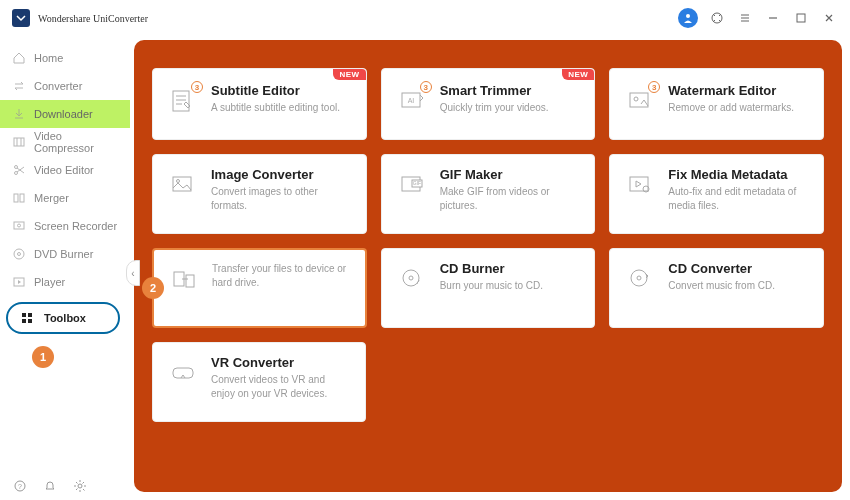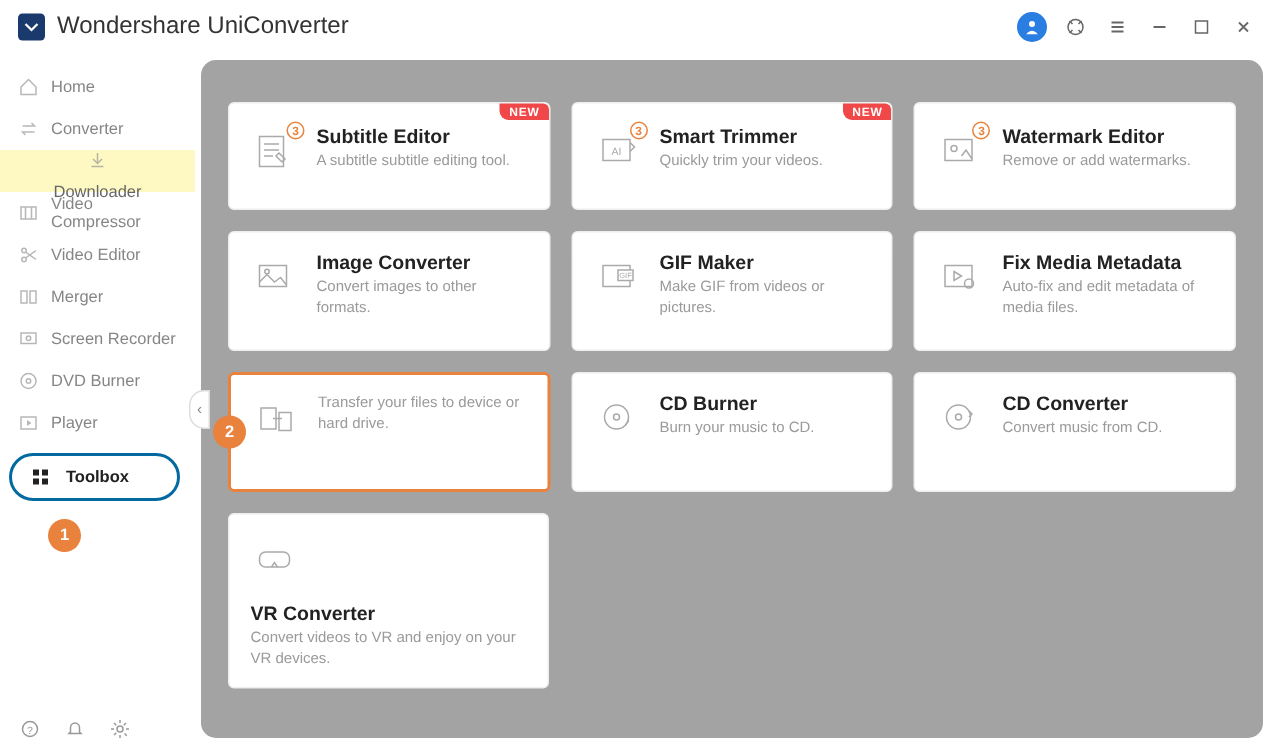--- a/index.html
+++ b/index.html
@@ -1,50 +1,50 @@
 <!DOCTYPE html>
 <html><head>
 <meta charset="utf-8">
 <style>
 * { margin: 0; padding: 0; box-sizing: border-box; font-family: -apple-system, BlinkMacSystemFont, "Segoe UI", Arial, sans-serif; }
 body { width: 850px; height: 500px; background: #fff; overflow: hidden; }
 .titlebar { height: 36px; display: flex; align-items: center; padding: 0 12px; }
 .logo { width: 18px; height: 18px; background: #1a3a6e; border-radius: 3px; margin-right: 8px; display:flex; align-items:center; justify-content:center; }
 .logo svg { width: 10px; height: 10px; }
-.app-title { font-size: 16px; color: #333; font-weight: 500; }
+.app-title { font-size: 10px; color: #333; font-weight: 500; font-family: Liberation Serif, serif; }
 .title-spacer { flex: 1; }
 .titlectl { display: flex; align-items: center; gap: 10px; }
 .titlectl .btn { width: 18px; height: 18px; display:flex; align-items:center; justify-content:center; color:#666; cursor:pointer; }
 .titlectl .user { width: 20px; height: 20px; background:#2a7de1; border-radius:50%; display:flex; align-items:center; justify-content:center; color:#fff; }
 
 .main { display: flex; height: calc(500px - 36px); }
 .sidebar { width: 130px; padding-top: 8px; position: relative; }
 .side-item { height: 28px; display:flex; align-items:center; padding: 0 12px; font-size: 11px; color:#868686; cursor:pointer; gap:8px; }
-.side-item.active-download { background: #fef9c3; color:#666;flex-direction:column; }
+.side-item.active-download { background: #bef264; color:#666; }
 .side-item.toolbox { margin-top: 6px; border: 2px solid #0369a1; border-radius: 18px; margin-left: 6px; margin-right: 10px; height: 32px; color: #222; font-weight: 600; position: relative; gap: 10px; }
 .side-item .ico { width:14px; height:14px; display:flex; align-items:center; justify-content:center; opacity:0.7; }
 .side-item.toolbox .ico { opacity:1; }
 .callout1 { position:absolute; left: 32px; top: 310px; width:22px; height:22px; background:#e8823c; border-radius:50%; display:flex; align-items:center; justify-content:center; color:#fff; font-size:11px; font-weight:600; }
 
 .collapse-tab { position:absolute; left:126px; top: 260px; width:14px; height:26px; background:#fff; border:1px solid #ddd; border-radius: 10px 0 0 10px; display:flex; align-items:center; justify-content:center; font-size:10px; color:#888; cursor:pointer; z-index:5; }
 
-.content { flex:1; background:#a3a3a3; border-radius: 10px; margin: 4px 8px 8px 4px; padding: 28px 18px 12px 18px; overflow: hidden; position:relative; }
+.content { flex:1; background:#c2410c; border-radius: 10px; margin: 4px 8px 8px 4px; padding: 28px 18px 12px 18px; overflow: hidden; position:relative; }
 .grid { display:grid; grid-template-columns: repeat(3, 1fr); gap: 14px; }
 .card { background:#fff; border:1px solid #eee; border-radius:4px; padding: 12px 14px; display:flex; gap:12px; min-height: 80px; position:relative; cursor:pointer; }
 .card.row1 { min-height: 72px; padding-top:14px; padding-bottom:14px; }
 .card.highlight { border: 2px solid #e8823c; }
 .card .cico { width: 32px; min-width:32px; height:32px; display:flex; align-items:center; justify-content:center; color:#888; margin-top:2px; position:relative; }
 .card .ct { display:flex; flex-direction:column; }
 .card .ct .ttl { font-size: 13px; color:#222; font-weight:700; margin-bottom: 3px; }
 .card .ct .desc { font-size: 10px; color:#9a9a9a; line-height: 1.35; }
 .new-badge { position:absolute; top:0; right:0; background:#f04848; color:#fff; font-size:8px; font-weight:700; padding: 1px 6px; border-radius: 0 4px 0 6px; letter-spacing:0.5px; }
 .num-badge { position:absolute; top:-4px; right:-4px; width:12px; height:12px; border:1px solid #e8823c; border-radius:50%; background:#fff; color:#e8823c; font-size:8px; display:flex; align-items:center; justify-content:center; font-weight:600; }
 .callout2 { position:absolute; left:-12px; top:50%; transform:translateY(-50%); width:22px; height:22px; background:#e8823c; border-radius:50%; display:flex; align-items:center; justify-content:center; color:#fff; font-size:11px; font-weight:600; }
 
-.row4 { margin-top: 14px; width: calc(33.33% - 10px); flex-direction: column; }
+.row4 { margin-top: 14px; width: calc(33.33% - 10px); }
 
 .bottombar { position:absolute; bottom:6px; left:12px; display:flex; gap:14px; color:#999; }
 .bottombar .b { width:16px; height:16px; display:flex; align-items:center; justify-content:center; cursor:pointer; }
 </style>
 </head>
 <body>
 
 <div class="titlebar">
   <div class="logo">
     <svg viewBox="0 0 10 10">

